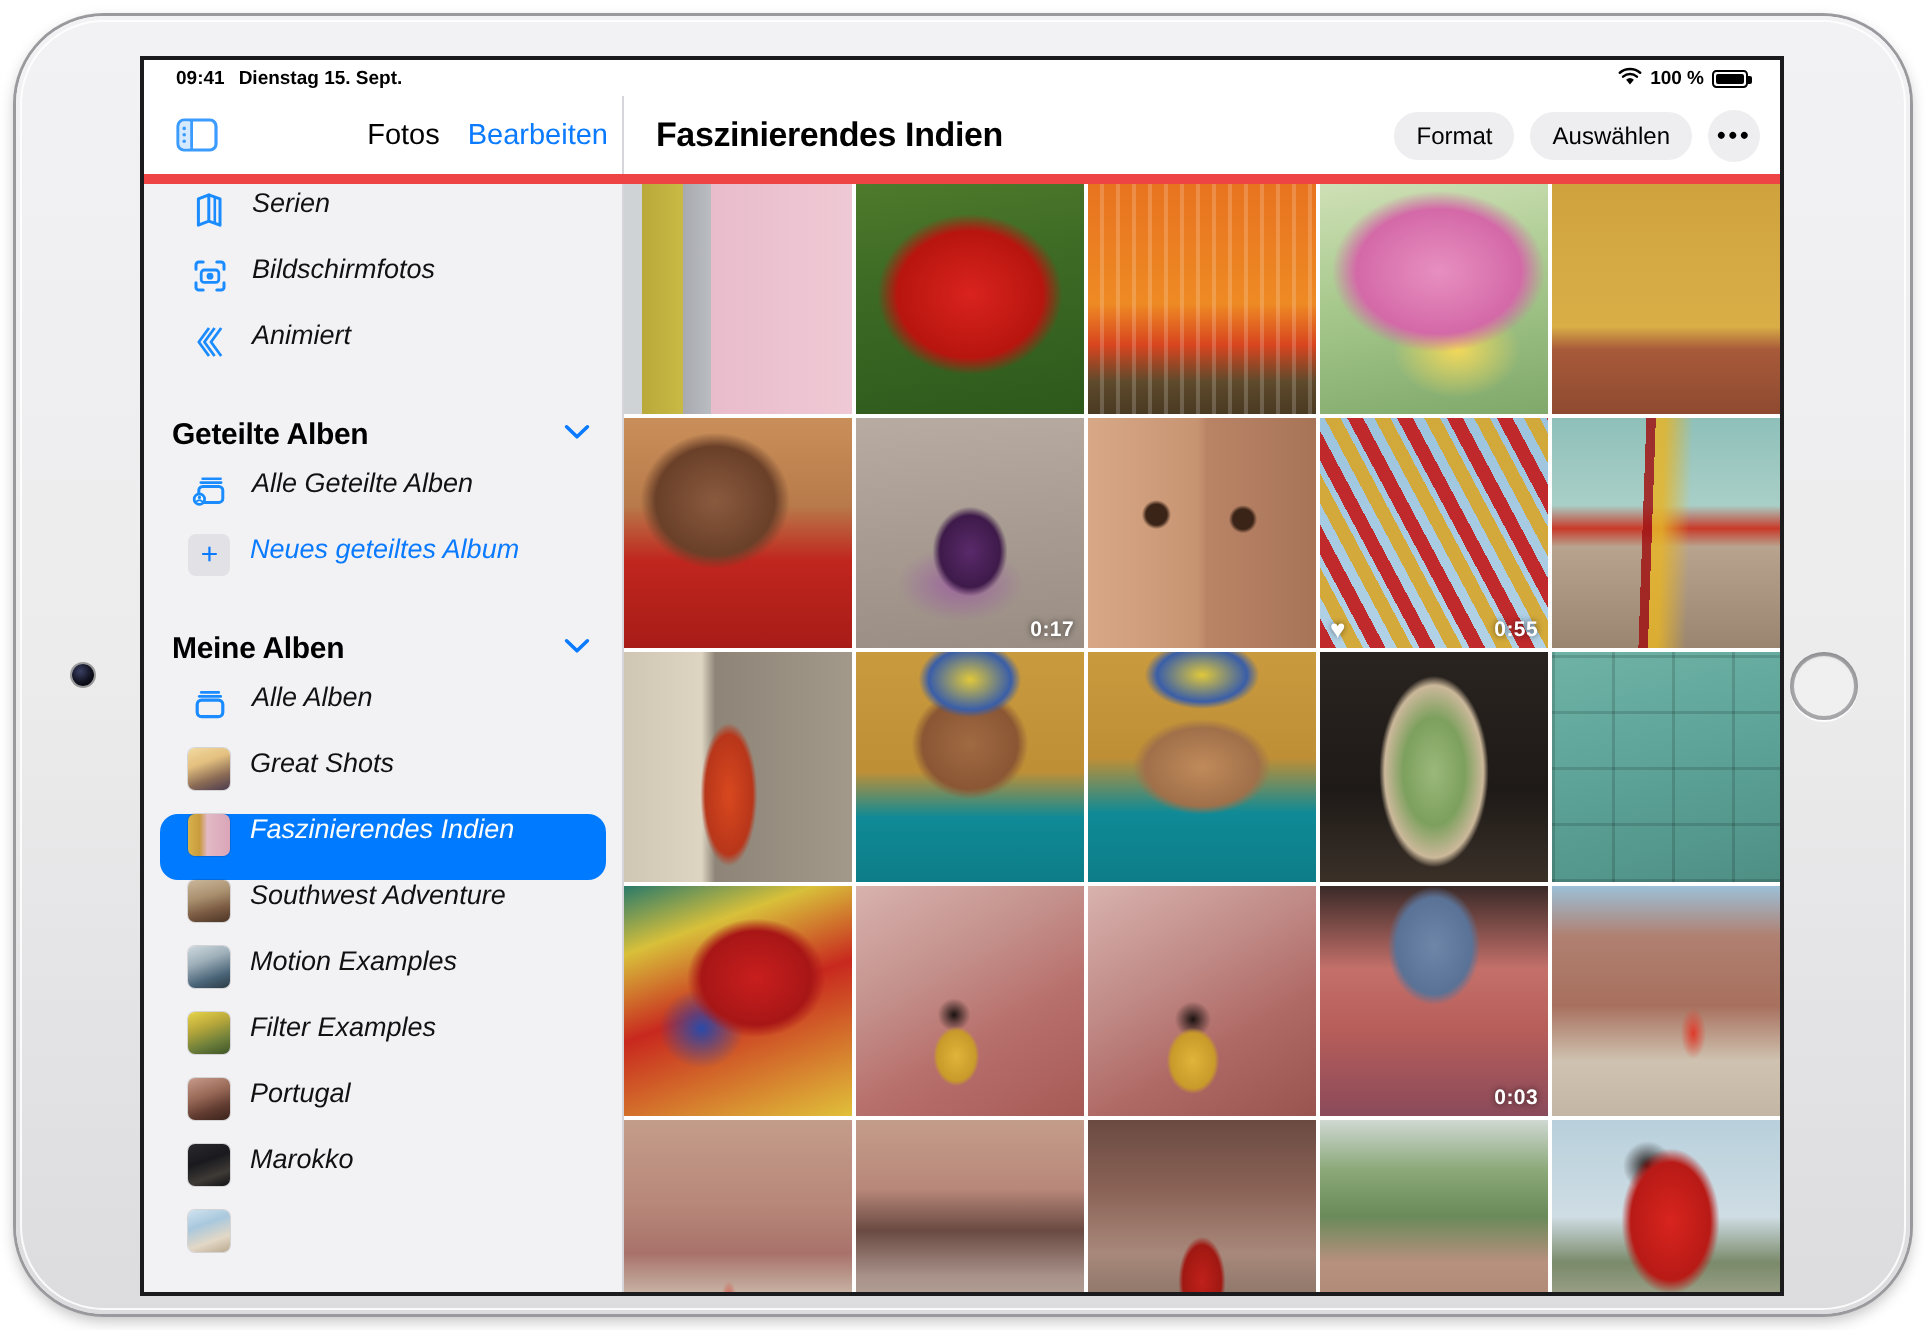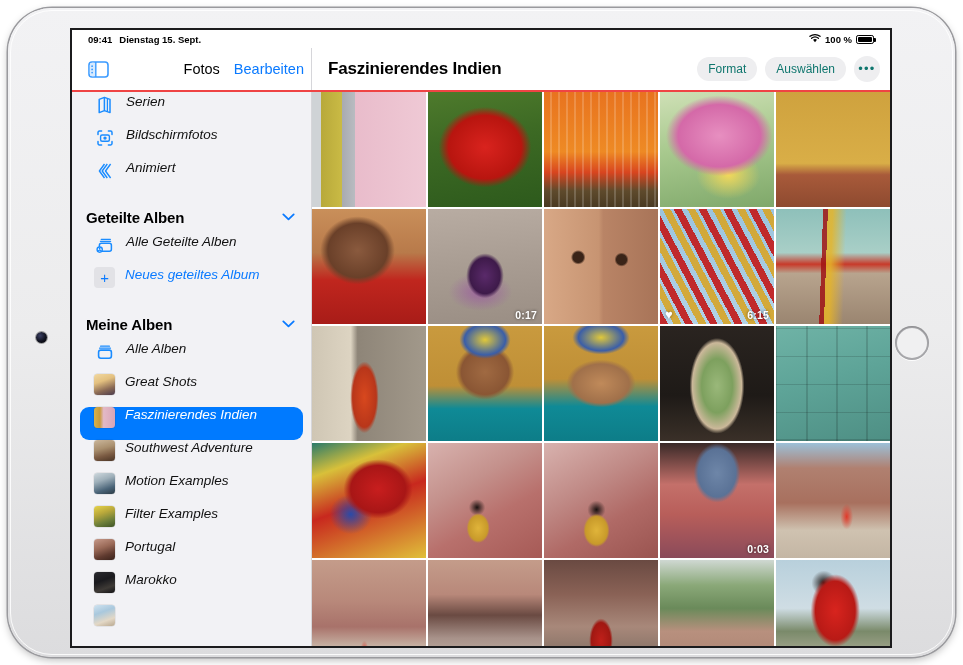--- a/index.html
+++ b/index.html
@@ -69,21 +69,21 @@
   .batt:after {
     content:""; position:absolute; right:-3px; top:2.5px;
     width:1.6px; height:4px; background:#000; border-radius:0 1px 1px 0;
   }
   .batt i { position:absolute; left:1px; top:1px; bottom:1px; width:14px; background:#000; border-radius:1px; display:block; }
 
   
   #toolbar {
     position:absolute; left:0; top:18px; width:100%; height:44px;
     display:flex; align-items:center;
-    border-bottom:2px solid #ef4444;
+    border-bottom:5px solid #ef4444;
   }
   #toolbar-left {
     width:240px; height:100%;
     display:flex; align-items:center;
     padding-left:14px;
     border-right:1px solid #d6d6da;
     background:#ffffff;
   }
   .tb-btn-icon {
     width:24px; height:24px; display:flex; align-items:center; justify-content:center;
@@ -97,21 +97,21 @@
   .tb-text.blue { color:#0a7aff; }
   #toolbar-right {
     flex:1; height:100%; display:flex; align-items:center;
     padding:0 10px 0 16px;
   }
   #album-title {
     font-size:17px; font-weight:bold; color:#000; letter-spacing:-.2px;
   }
   #toolbar-actions { margin-left:auto; display:flex; align-items:center; gap:8px; }
   .pill {
-    background:#eeeef0; color:#0f766e;
+    background:#eeeef0; color:#000000;
     font-size:12px; border-radius:13px;
     padding:5px 11px; white-space:nowrap; cursor:pointer;
   }
   .pill.dots {
     padding:0; width:26px; height:26px; border-radius:50%;
     display:flex; align-items:center; justify-content:center;
     font-size:13px; letter-spacing:1.2px; line-height:0;
   }
 
   
@@ -387,21 +387,21 @@
    radial-gradient(circle at 30% 42%, #3a2418 0%, #3a2418 5%, rgba(58,36,24,0) 7%),
    radial-gradient(circle at 68% 44%, #3a2418 0%, #3a2418 5%, rgba(58,36,24,0) 7%),
    linear-gradient(90deg,#d8a886 0%,#c79472 48%,#b98466 52%,#a87458 100%);"></div>
           </div>
           <div class="cell">
             <div class="art" style="background:
    repeating-linear-gradient(62deg, rgba(194,28,28,.92) 0 7px, rgba(194,28,28,0) 7px 22px),
    repeating-linear-gradient(62deg, rgba(214,166,44,.92) 12px 19px, rgba(214,166,44,0) 19px 34px),
    linear-gradient(180deg,#9cc4de 0%,#b2d2e6 100%);"></div>
             <span class="heart">♥</span>
-            <span class="dur">6:15</span>
+            <span class="dur">0:55</span>
           </div>
           <div class="cell">
             <div class="art" style="background:
    repeating-linear-gradient(92deg, rgba(160,20,20,.0) 0 40%, rgba(160,20,20,.85) 40% 44%, rgba(230,180,40,.85) 44% 48%, rgba(160,20,20,.0) 60%),
    linear-gradient(180deg,#8ec0ba 0%,#a9cfc7 38%,#c83a2a 48%,#b8a48e 56%,#9a8570 100%);"></div>
           </div>
           <div class="cell">
             <div class="art" style="background:
    radial-gradient(ellipse 16% 40% at 46% 62%, #d8481e 0%, #b8361a 65%, rgba(184,54,26,0) 78%),
    linear-gradient(90deg,#cfc6b4 0%,#ddd4c2 34%,#8e8578 40%,#a2998b 100%);"></div>

